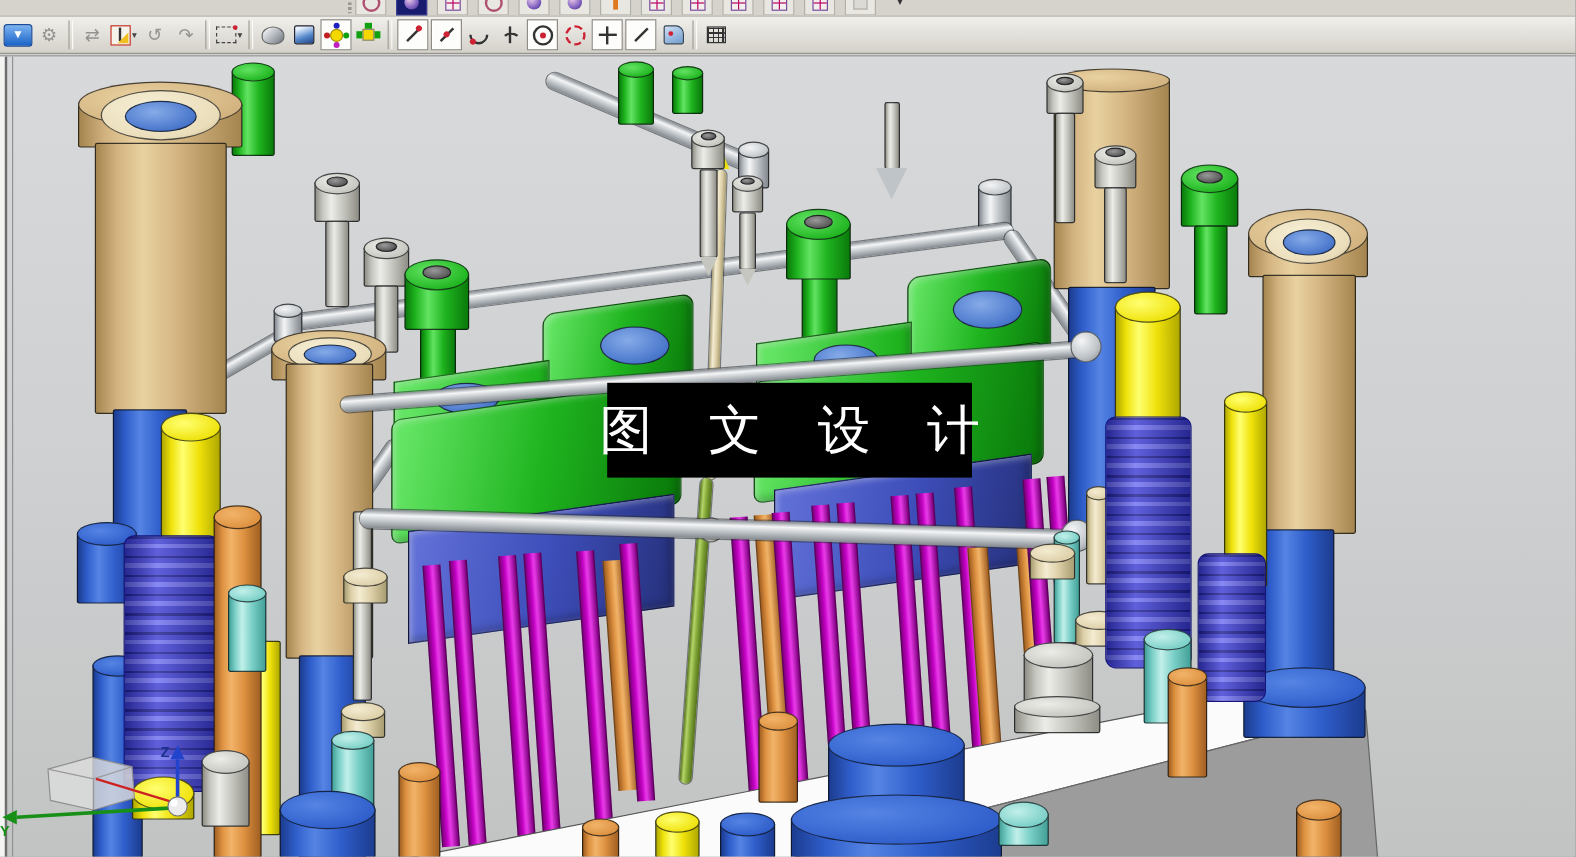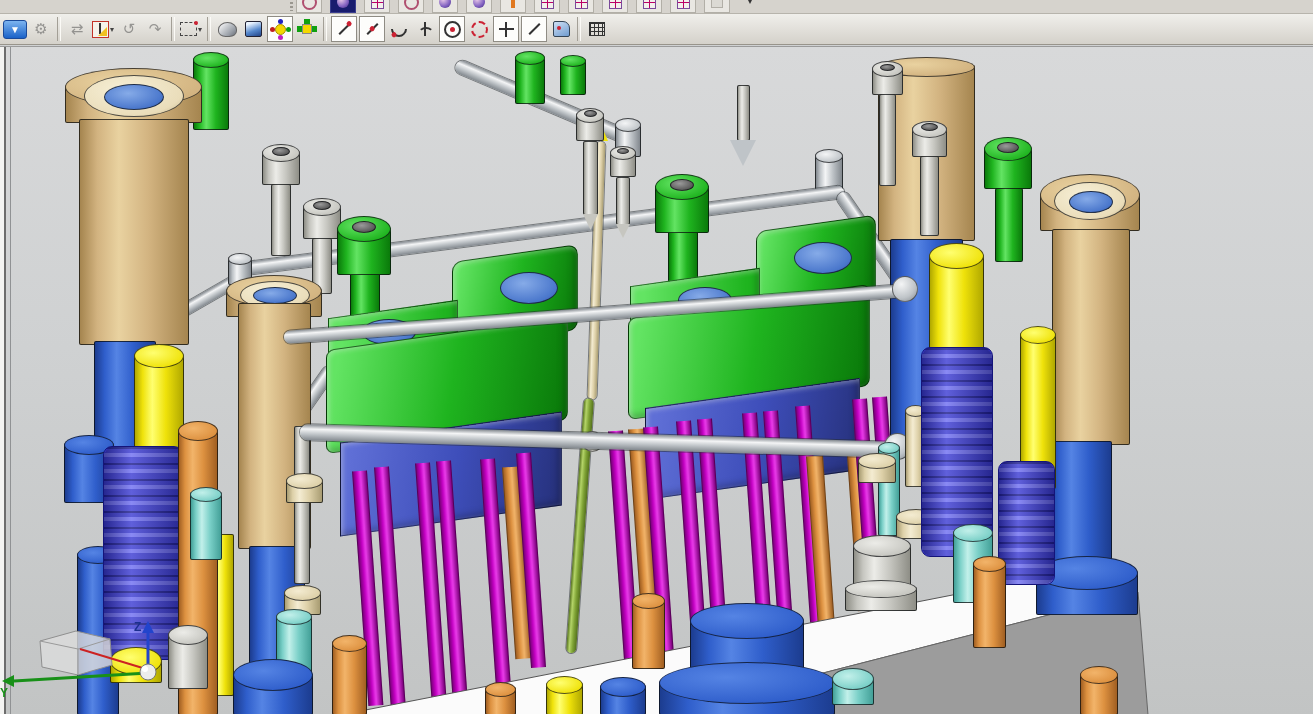--- a/index.html
+++ b/index.html
@@ -497,18 +497,21 @@
       <line x1="148" y1="56" x2="14" y2="64" stroke="#189018" stroke-width="3"></line>
       <polygon points="14,58 14,70 2,64" fill="#189018"></polygon>
       <line x1="148" y1="54" x2="148" y2="16" stroke="#2244cc" stroke-width="3"></line>
       <polygon points="142,16 154,16 148,4" fill="#2244cc"></polygon>
       <circle cx="148" cy="55" r="8" fill="#ececec" stroke="#777"></circle>
       <circle cx="145" cy="52" r="3" fill="#ffffff"></circle>
       <text x="134" y="14" font-size="12" font-weight="bold" fill="#1b2f8f">Z</text>
       <text x="0" y="80" font-size="12" font-weight="bold" fill="#189018">Y</text>
     </svg>
 
+    <div id="banner">
+      <span>图 文 设 计</span>
+    </div>
 
     <div class="vp-white"></div>
     <div class="vp-dark"></div>
     <div class="vp-line"></div>
   </div>
 </div>
 
 </body></html>

